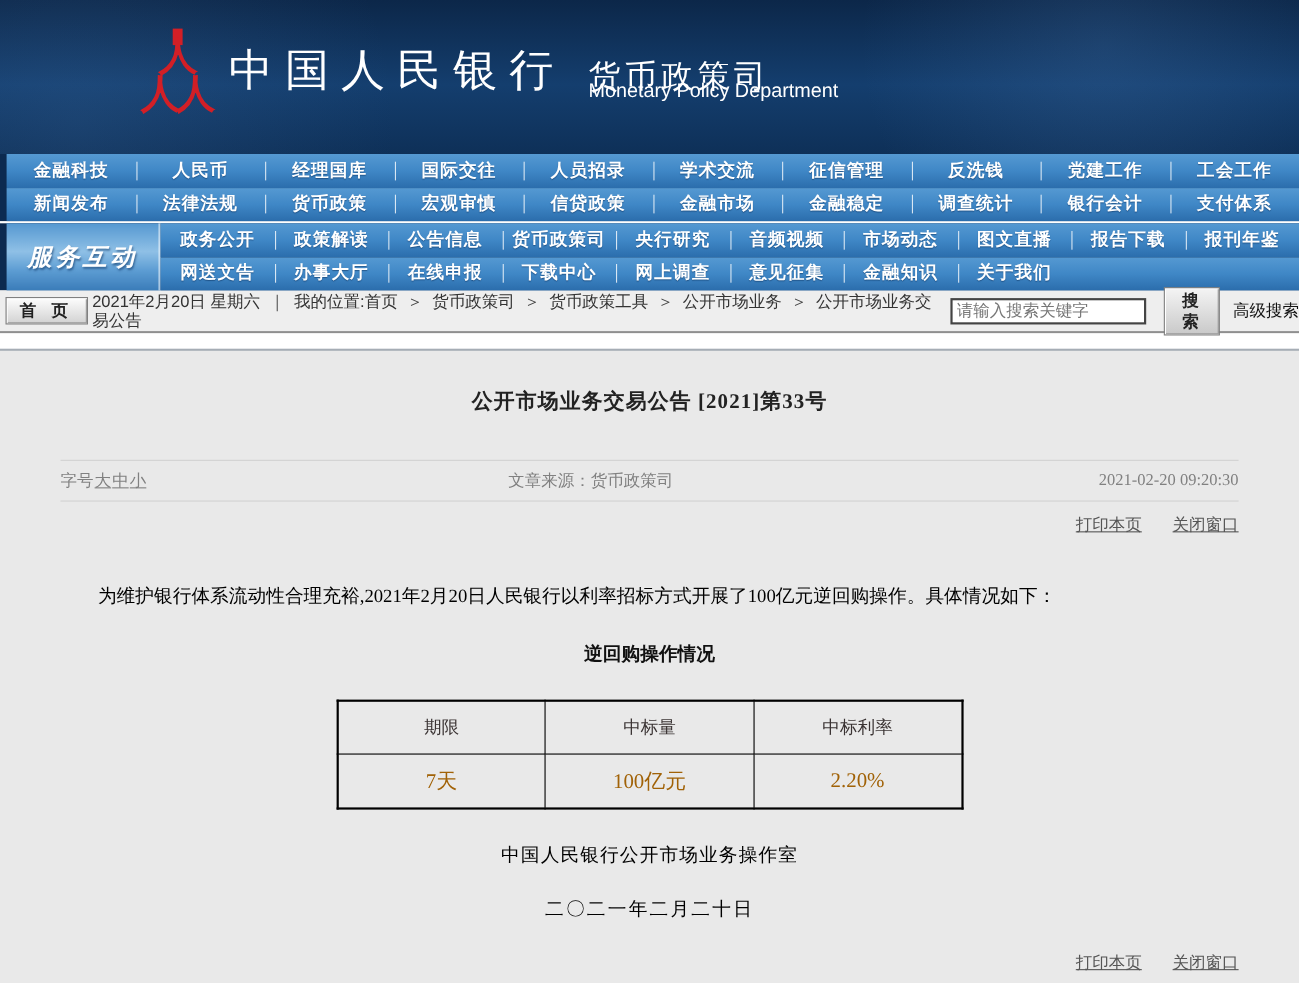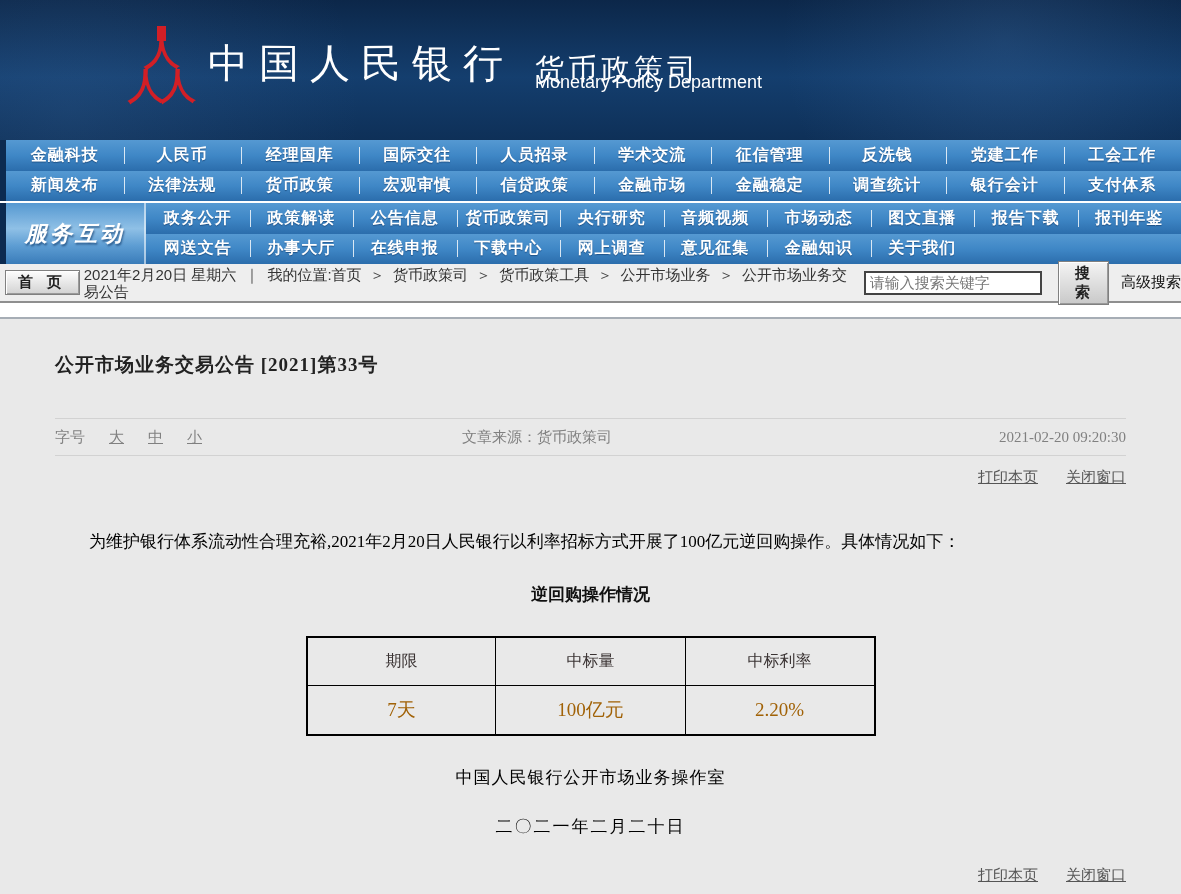--- a/index.html
+++ b/index.html
@@ -65,24 +65,24 @@
     box-shadow:inset 1px 1px 0 #ffffff, inset -1px -1px 0 #9a9a9a; cursor:pointer;
     font-family:"Liberation Serif","DejaVu Serif",serif; }
   .adv-search { margin-left:12px; font-size:15px; color:#111; cursor:pointer; white-space:nowrap;
     font-family:"Liberation Serif","DejaVu Serif",serif; }
 
   .white-strip { height:16px; background:#ffffff; border-bottom:2px solid #a6adb5; }
 
   
   .content { background:#e9e9e9; padding:33px 55px 0; min-height:573px;
     font-family:"Liberation Serif","DejaVu Serif",serif; }
-  .article-title { font-size:19px; font-weight:bold; color:#222; letter-spacing:1px; }
+  .article-title { text-align:center; font-size:19px; font-weight:bold; color:#222; letter-spacing:1px; }
   .meta-row { margin-top:40px; border-top:1px solid #d2d2d2; border-bottom:1px solid #d2d2d2;
     height:38px; display:flex; align-items:center; color:#808080; font-size:15px; }
-  .meta-left { width:38%; display:flex; align-items:center; gap:24px; }
+  .meta-left { width:38%; display:flex; align-items:center; gap:1px; }
   .meta-left .fs-link { text-decoration:underline; cursor:pointer; color:#808080; }
   .meta-center { flex:1; text-align:left; }
   .meta-right { text-align:right; }
   .print-row { display:flex; justify-content:flex-end; gap:28px; margin-top:12px; }
   .print-row a { color:#555; font-size:15px; text-decoration:underline; cursor:pointer; }
   .print-row.bottom { margin-top:28px; }
   .body-text { margin-top:44px; text-indent:2em; font-size:17px; color:#000; line-height:22px; }
   .table-title { margin-top:30px; text-align:center; font-size:17px; font-weight:bold; color:#111; }
   .repo-table { width:570px; margin:30px auto 0; border-collapse:collapse; border:2px solid #000; }
   .repo-table th, .repo-table td { border:1px solid #000; text-align:center; }

